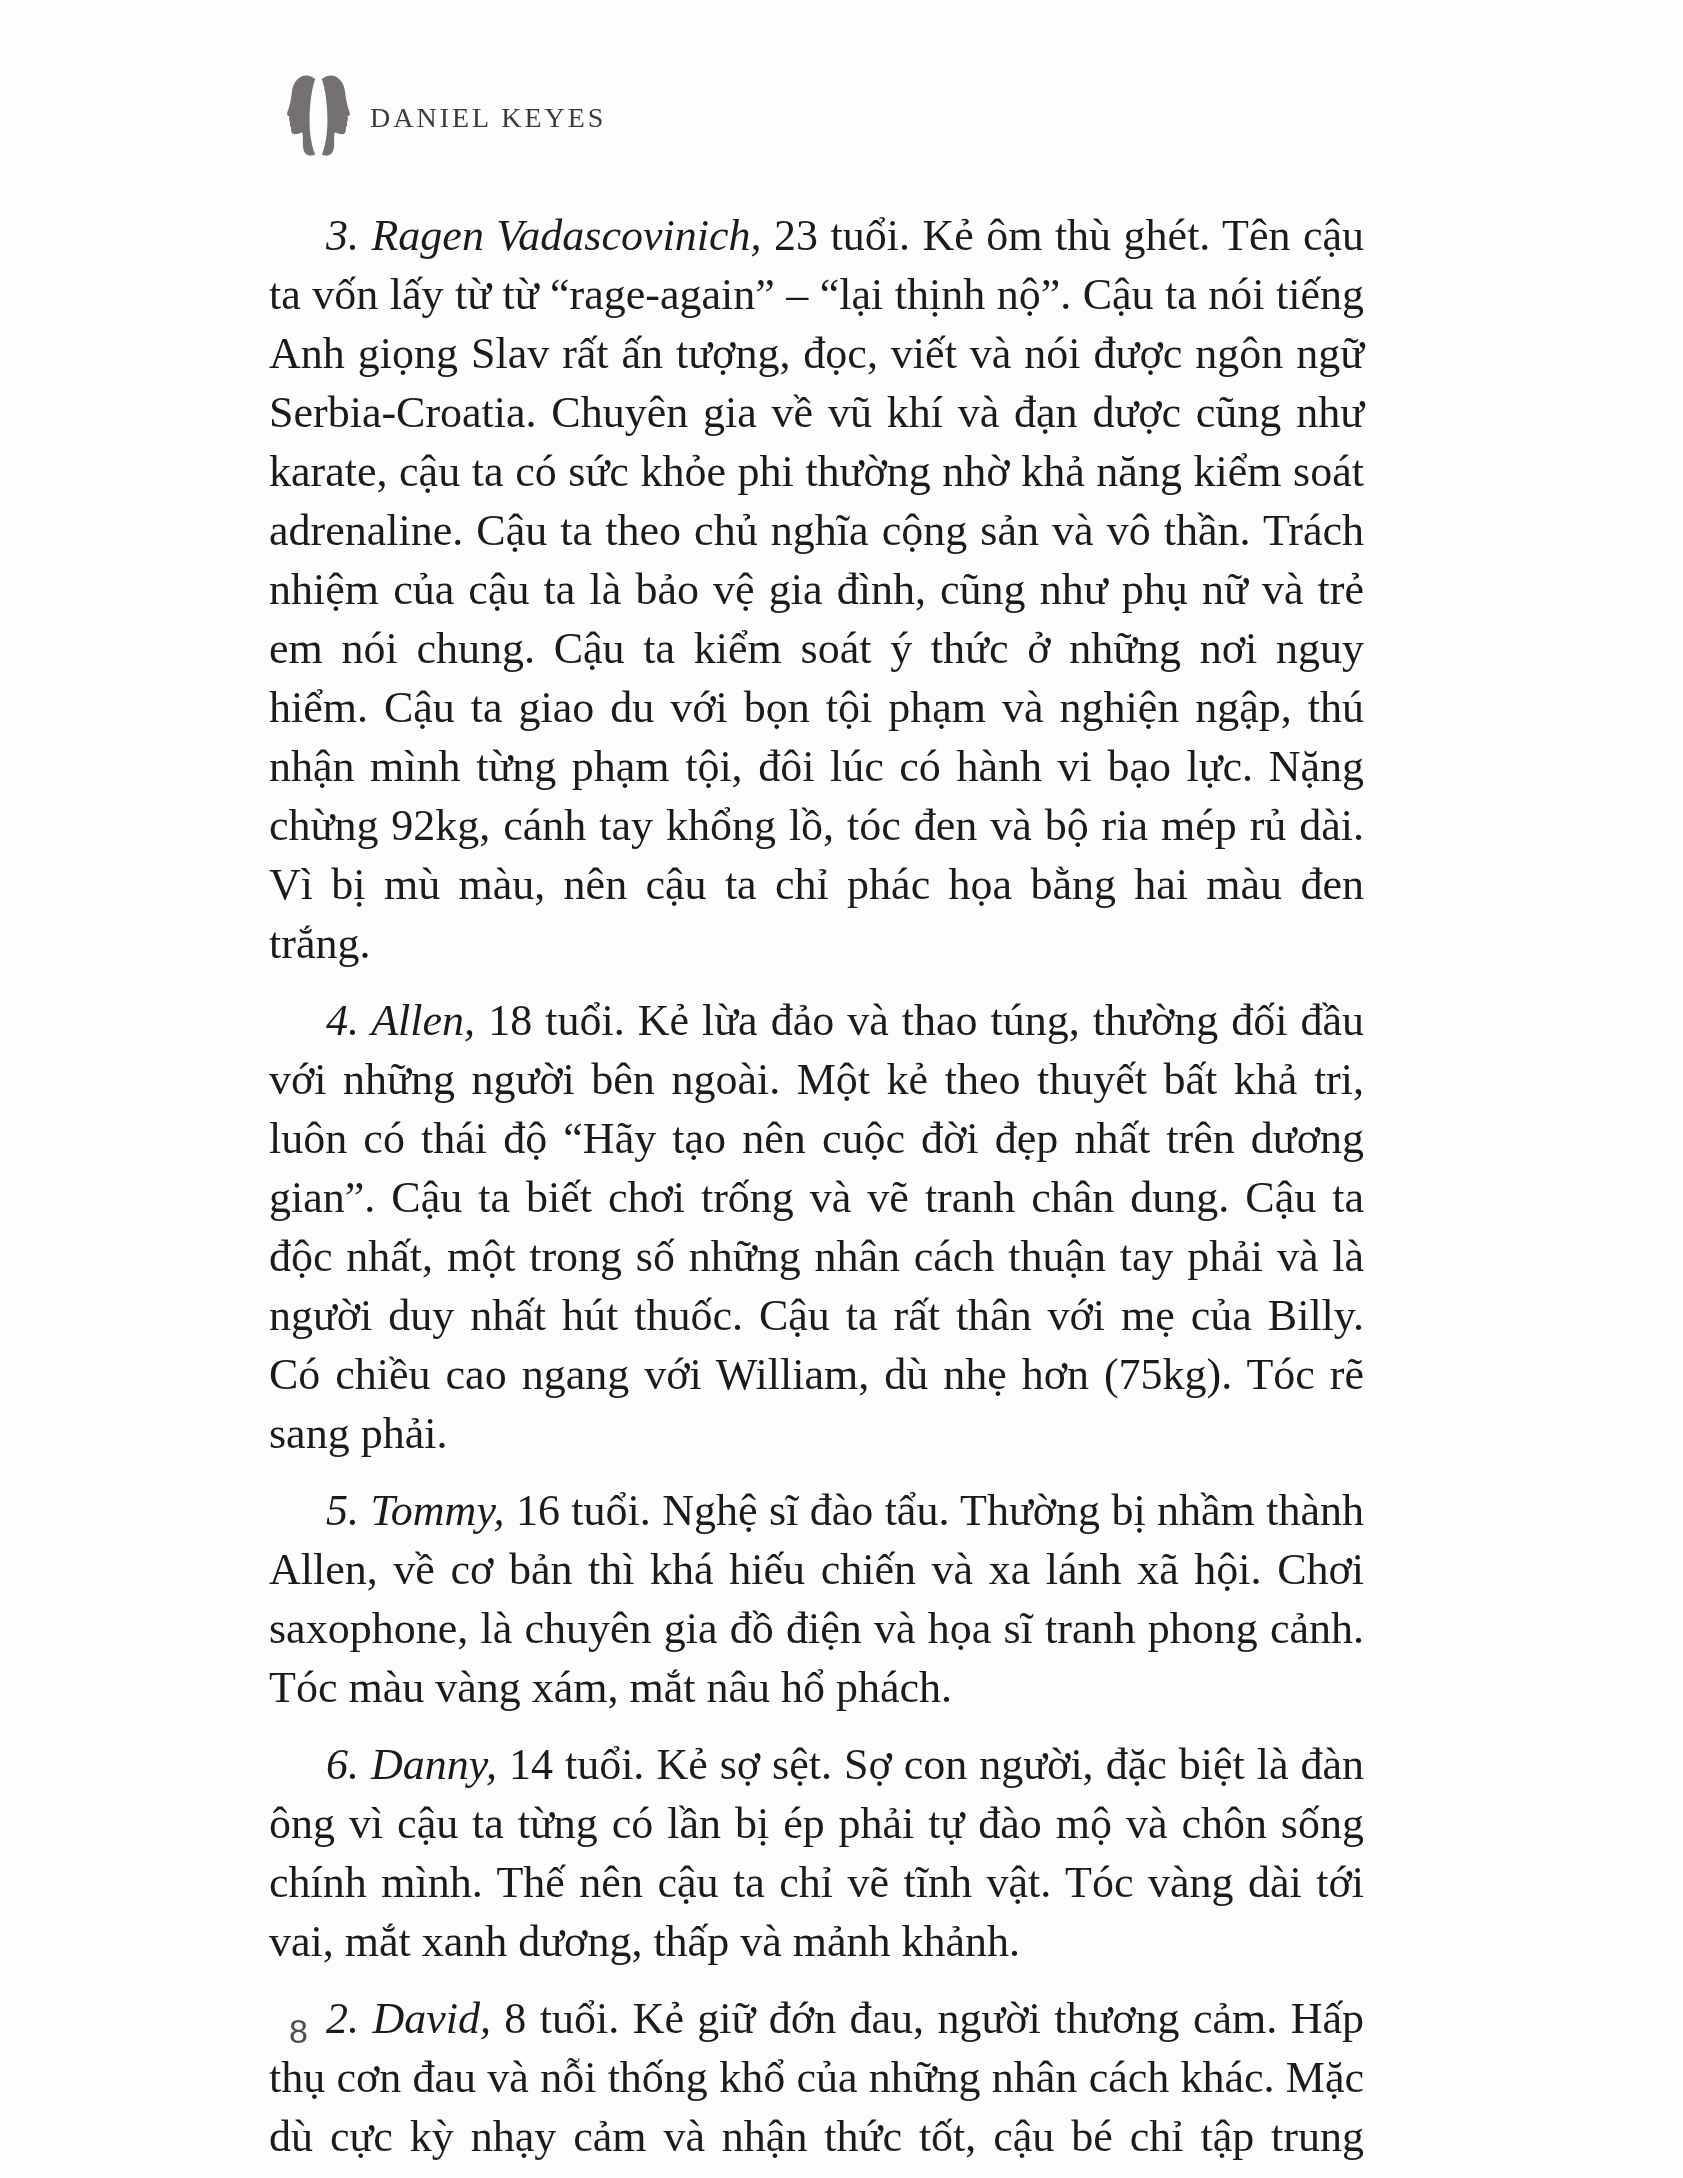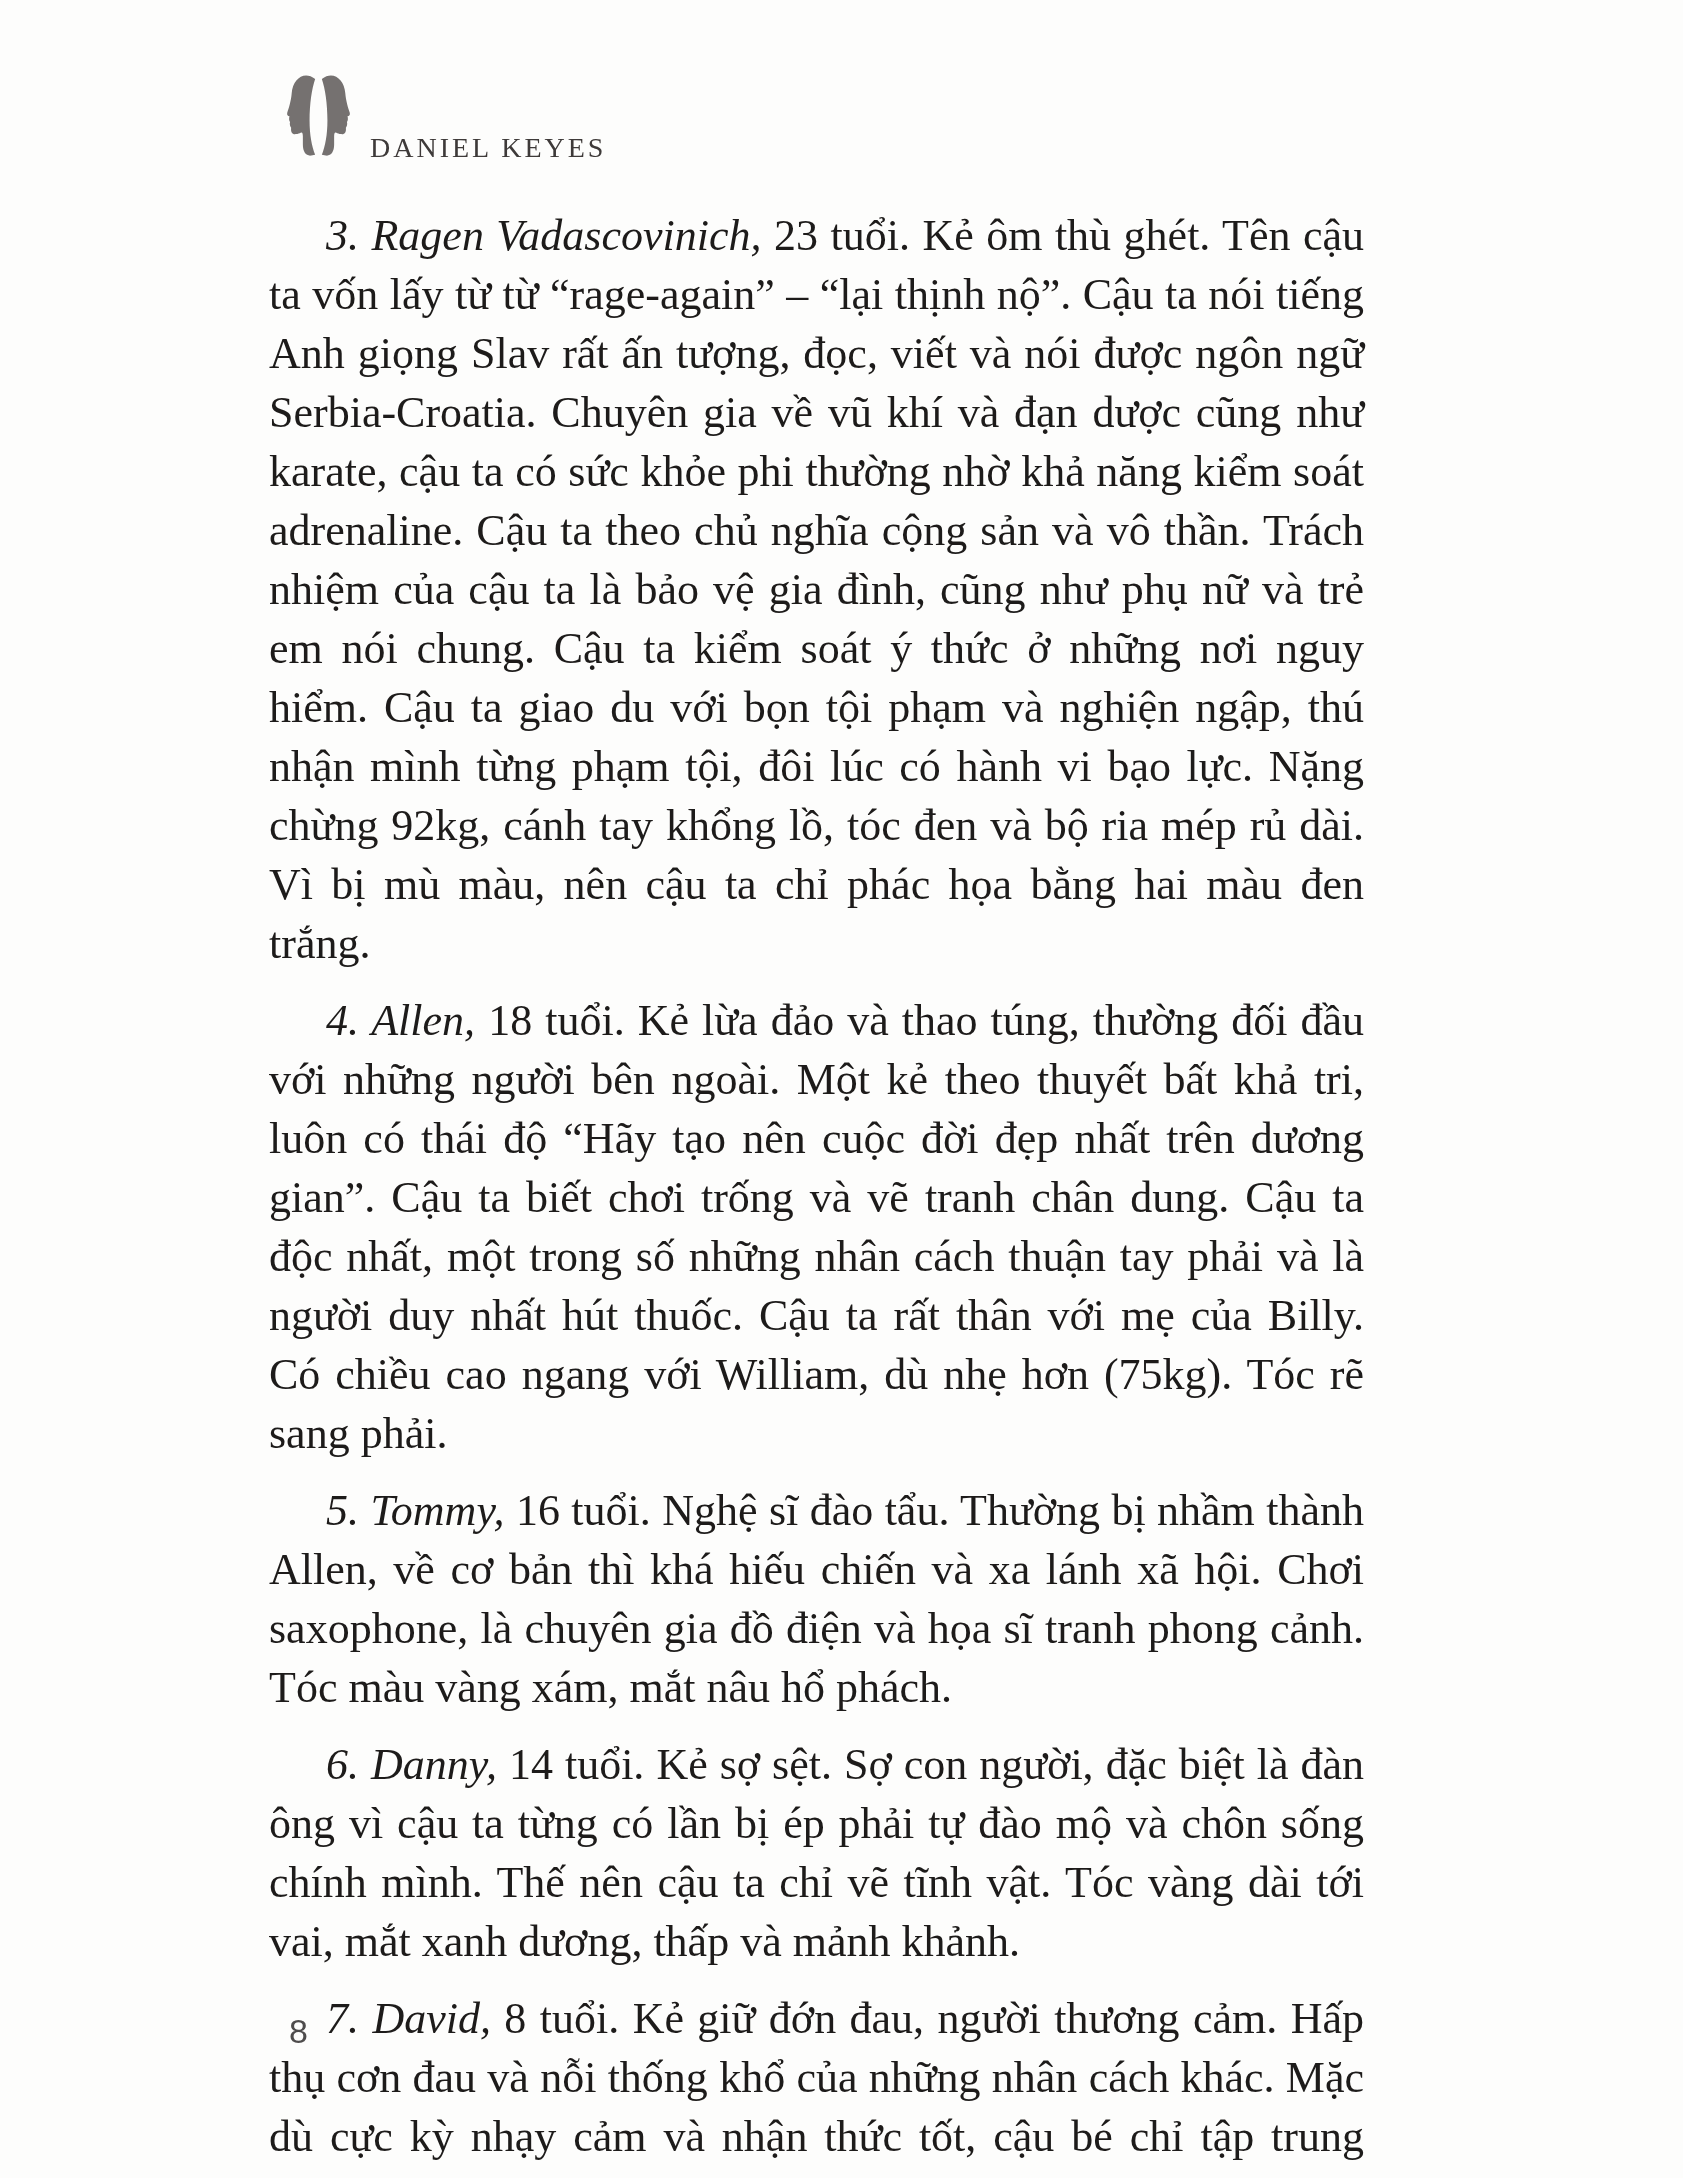--- a/index.html
+++ b/index.html
@@ -10,21 +10,21 @@
     background: #fdfdfc;
     font-family: "Liberation Serif", "DejaVu Serif", serif;
     color: #1d1b1a;
     overflow: hidden;
   }
   .page-header {
     position: absolute;
     left: 285px;
     top: 69px;
     display: flex;
-    align-items: flex-end;
+    align-items: center;
     gap: 18px;
   }
   .logo-icon { display: block; }
   .author {
     font-size: 28px;
     letter-spacing: 3px;
     color: #3e3a39;
     white-space: nowrap;
     transform: translateY(2px);
   }
@@ -83,18 +83,18 @@
 
   <main class="text-block" id="paragraphs">
   <p><span class="lead">3. Ragen Vadascovinich,</span><span> 23 tuổi. Kẻ ôm thù ghét. Tên cậu ta vốn lấy từ từ “rage-again” – “lại thịnh nộ”. Cậu ta nói tiếng Anh giọng Slav rất ấn tượng, đọc, viết và nói được ngôn ngữ Serbia-Croatia. Chuyên gia về vũ khí và đạn dược cũng như karate, cậu ta có sức khỏe phi thường nhờ khả năng kiểm soát adrenaline. Cậu ta theo chủ nghĩa cộng sản và vô thần. Trách nhiệm của cậu ta là bảo vệ gia đình, cũng như phụ nữ và trẻ em nói chung. Cậu ta kiểm soát ý thức ở những nơi nguy hiểm. Cậu ta giao du với bọn tội phạm và nghiện ngập, thú nhận mình từng phạm tội, đôi lúc có hành vi bạo lực. Nặng chừng 92kg, cánh tay khổng lồ, tóc đen và bộ ria mép rủ dài. Vì bị mù màu, nên cậu ta chỉ phác họa bằng hai màu đen trắng.</span></p>
 
   <p><span class="lead">4. Allen,</span><span> 18 tuổi. Kẻ lừa đảo và thao túng, thường đối đầu với những người bên ngoài. Một kẻ theo thuyết bất khả tri, luôn có thái độ “Hãy tạo nên cuộc đời đẹp nhất trên dương gian”. Cậu ta biết chơi trống và vẽ tranh chân dung. Cậu ta độc nhất, một trong số những nhân cách thuận tay phải và là người duy nhất hút thuốc. Cậu ta rất thân với mẹ của Billy. Có chiều cao ngang với William, dù nhẹ hơn (75kg). Tóc rẽ sang phải.</span></p>
 
   <p><span class="lead">5. Tommy,</span><span> 16 tuổi. Nghệ sĩ đào tẩu. Thường bị nhầm thành Allen, về cơ bản thì khá hiếu chiến và xa lánh xã hội. Chơi saxophone, là chuyên gia đồ điện và họa sĩ tranh phong cảnh. Tóc màu vàng xám, mắt nâu hổ phách.</span></p>
 
   <p><span class="lead">6. Danny,</span><span> 14 tuổi. Kẻ sợ sệt. Sợ con người, đặc biệt là đàn ông vì cậu ta từng có lần bị ép phải tự đào mộ và chôn sống chính mình. Thế nên cậu ta chỉ vẽ tĩnh vật. Tóc vàng dài tới vai, mắt xanh dương, thấp và mảnh khảnh.</span></p>
 
-  <p><span class="lead">7. David,</span><span> 8 tuổi. Kẻ giữ đớn đau, người thương cảm. Hấp thụ cơn đau và nỗi thống khổ của những nhân cách khác. Mặc dù cực kỳ nhạy cảm và nhận thức tốt, cậu bé chỉ tập trung được trong khoảng thời</span></p>
+  <p><span class="lead">2. David,</span><span> 8 tuổi. Kẻ giữ đớn đau, người thương cảm. Hấp thụ cơn đau và nỗi thống khổ của những nhân cách khác. Mặc dù cực kỳ nhạy cảm và nhận thức tốt, cậu bé chỉ tập trung được trong khoảng thời</span></p>
 </main>
 
   <div class="page-number">8</div>
 </div>
 
 
 </body></html>

